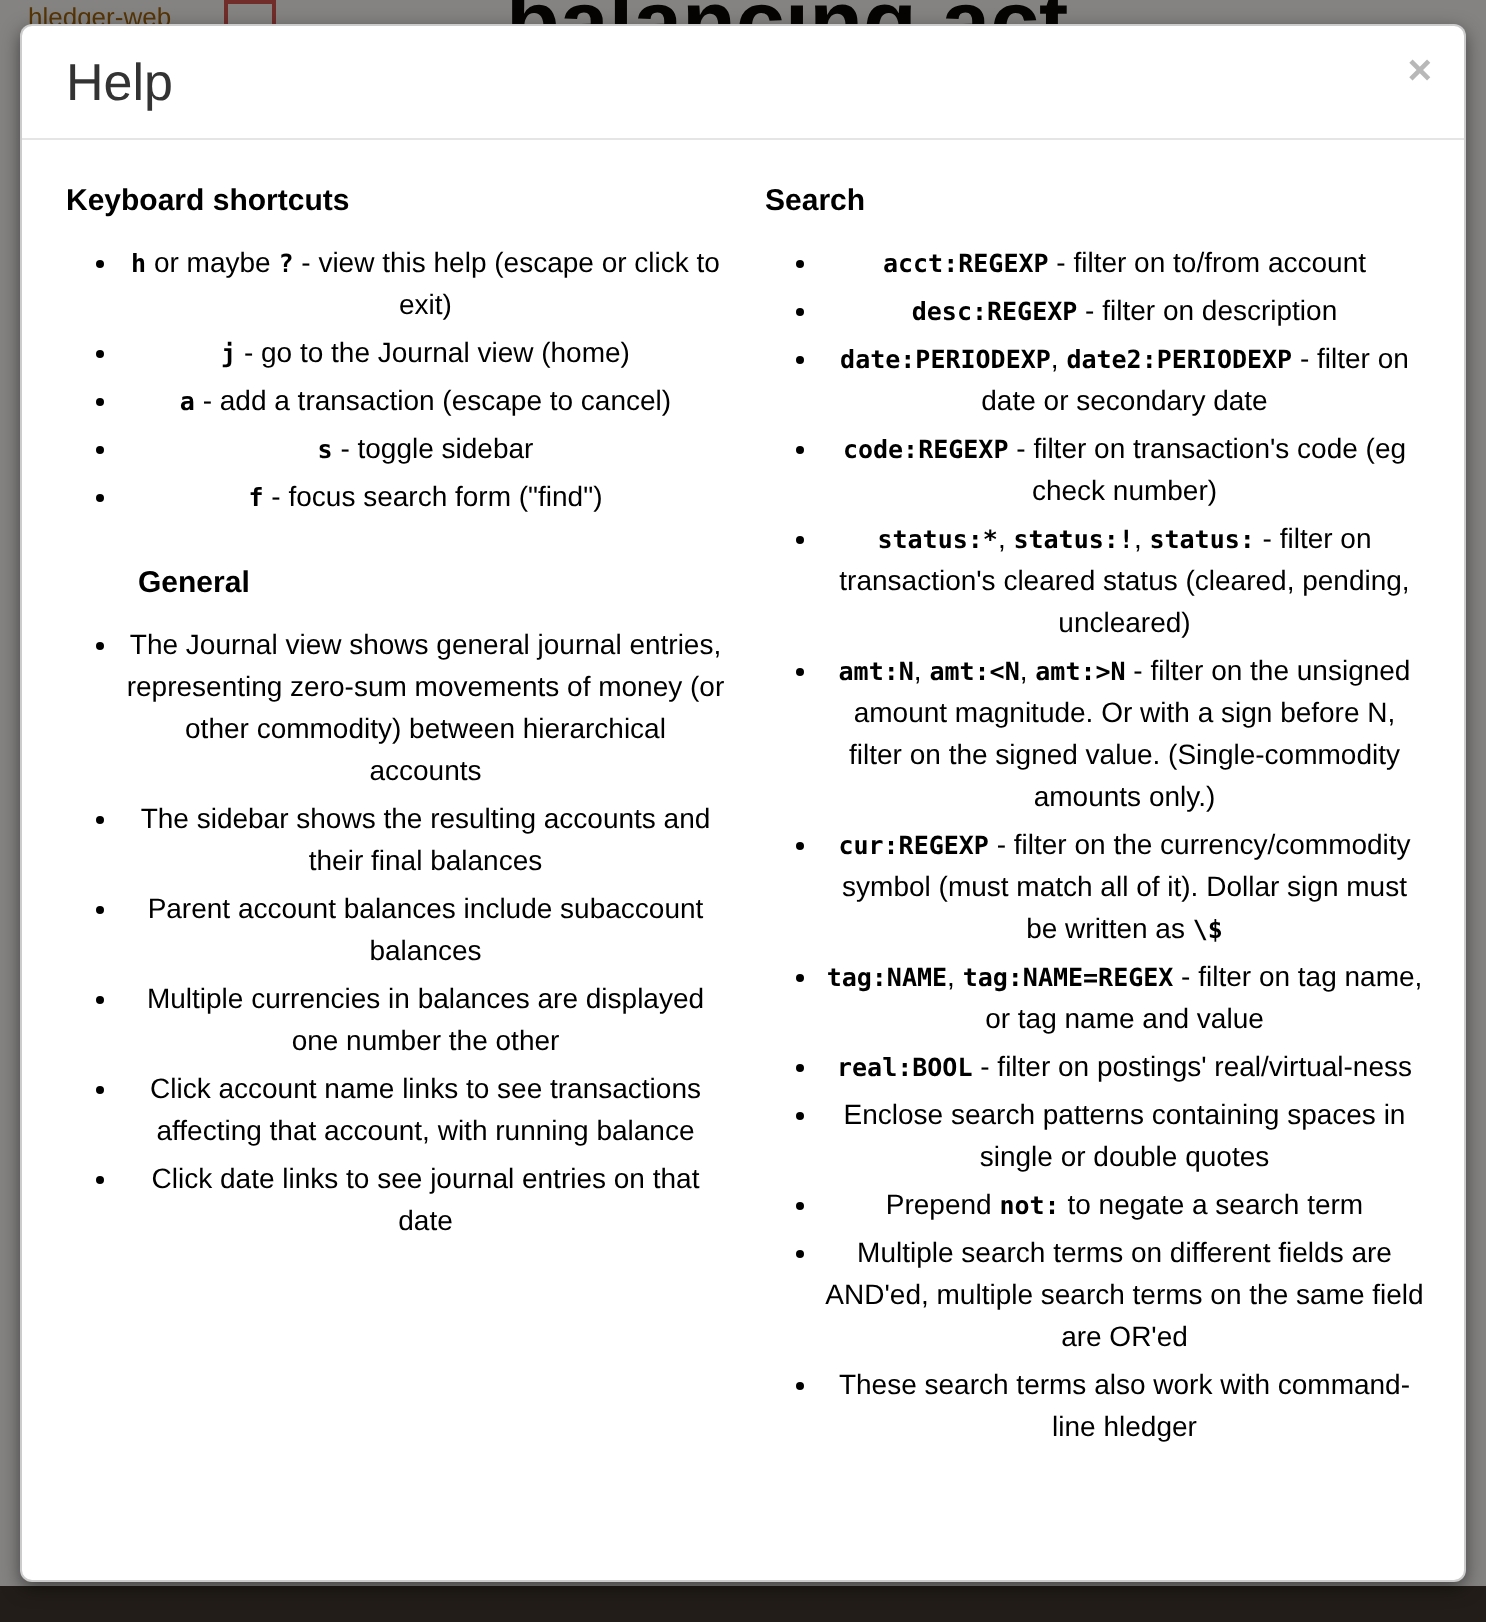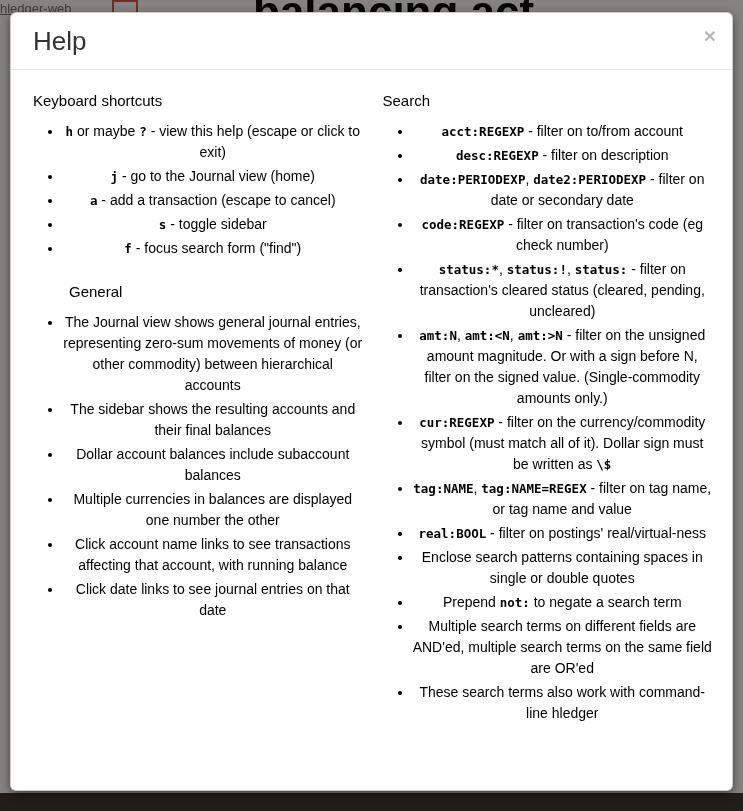--- a/index.html
+++ b/index.html
@@ -8,22 +8,22 @@
     position: relative;
     overflow: hidden;
     background: #ffffff;
     font-family: "Liberation Sans", "DejaVu Sans", sans-serif;
     color: #000;
   }
 
   
   .page { position: absolute; inset: 0; z-index: 0; background: #fff; }
   .brand {
-    position: absolute; top: 1px; left: 0;
-    font-size: 13px; color: #737373; text-decoration: underline; cursor: pointer;
+    position: absolute; top: 1px; left: 14px;
+    font-size: 13px; color: #a16207; text-decoration: underline; cursor: pointer;
   }
   .nav-box {
     position: absolute; top: 0; left: 112px;
     width: 26px; height: 14px;
     border: 2px solid #d9534f; background: #fff; display: inline-block;
   }
   .page-heading {
     position: absolute; top: -10px; left: 253px;
     font-size: 44px; font-weight: bold; line-height: 1; color: #000;
     white-space: nowrap;
@@ -66,21 +66,21 @@
   }
   .modal-body {
     flex: 1 1 auto;
     padding: 22px 20px 10px 22px;
     display: flex; gap: 20px;
     overflow: hidden;
   }
   .col { flex: 1 1 0; min-width: 0; }
 
   .col h4 {
-    font-size: 15px; font-weight: normal; color: #000;
+    font-size: 15px; font-weight: bold; color: #000;
     margin: 0 0 12px 0;
   }
   .col h4.mt { margin-top: 24px; margin-left: 36px; }
 
   .col ul {
     margin: 0 0 18px 0;
     padding-left: 30px;
     font-size: 14px;
     line-height: 1.5;
     color: #000;
@@ -118,21 +118,21 @@
           <li><code>h</code> or maybe <code>?</code> - view this help (escape or click to exit)</li>
           <li><code>j</code> - go to the Journal view (home)</li>
           <li><code>a</code> - add a transaction (escape to cancel)</li>
           <li><code>s</code> - toggle sidebar</li>
           <li><code>f</code> - focus search form ("find")</li>
         </ul>
       <h4 class="mt">General</h4>
       <ul>
           <li>The Journal view shows general journal entries, representing zero-sum movements of money (or other commodity) between hierarchical accounts</li>
           <li>The sidebar shows the resulting accounts and their final balances</li>
-          <li>Dollar account balances include subaccount balances</li>
+          <li>Parent account balances include subaccount balances</li>
           <li>Multiple currencies in balances are displayed one number the other</li>
           <li>Click account name links to see transactions affecting that account, with running balance</li>
           <li>Click date links to see journal entries on that date</li>
         </ul>
     </div>
     <div class="col">
       <h4>Search</h4>
       <ul>
           <li><code>acct:REGEXP</code> - filter on to/from account</li>
           <li><code>desc:REGEXP</code> - filter on description</li>

